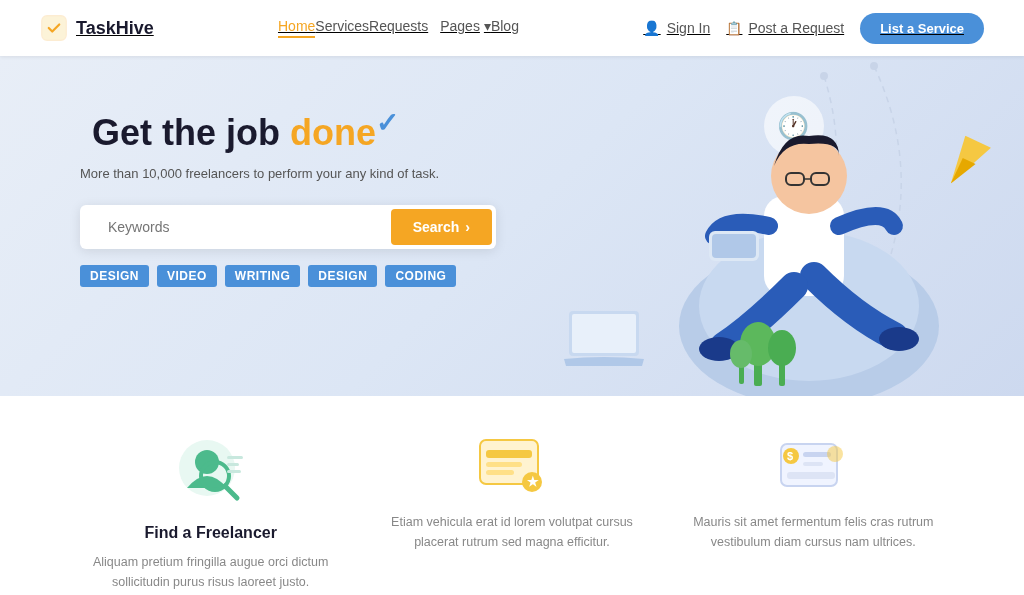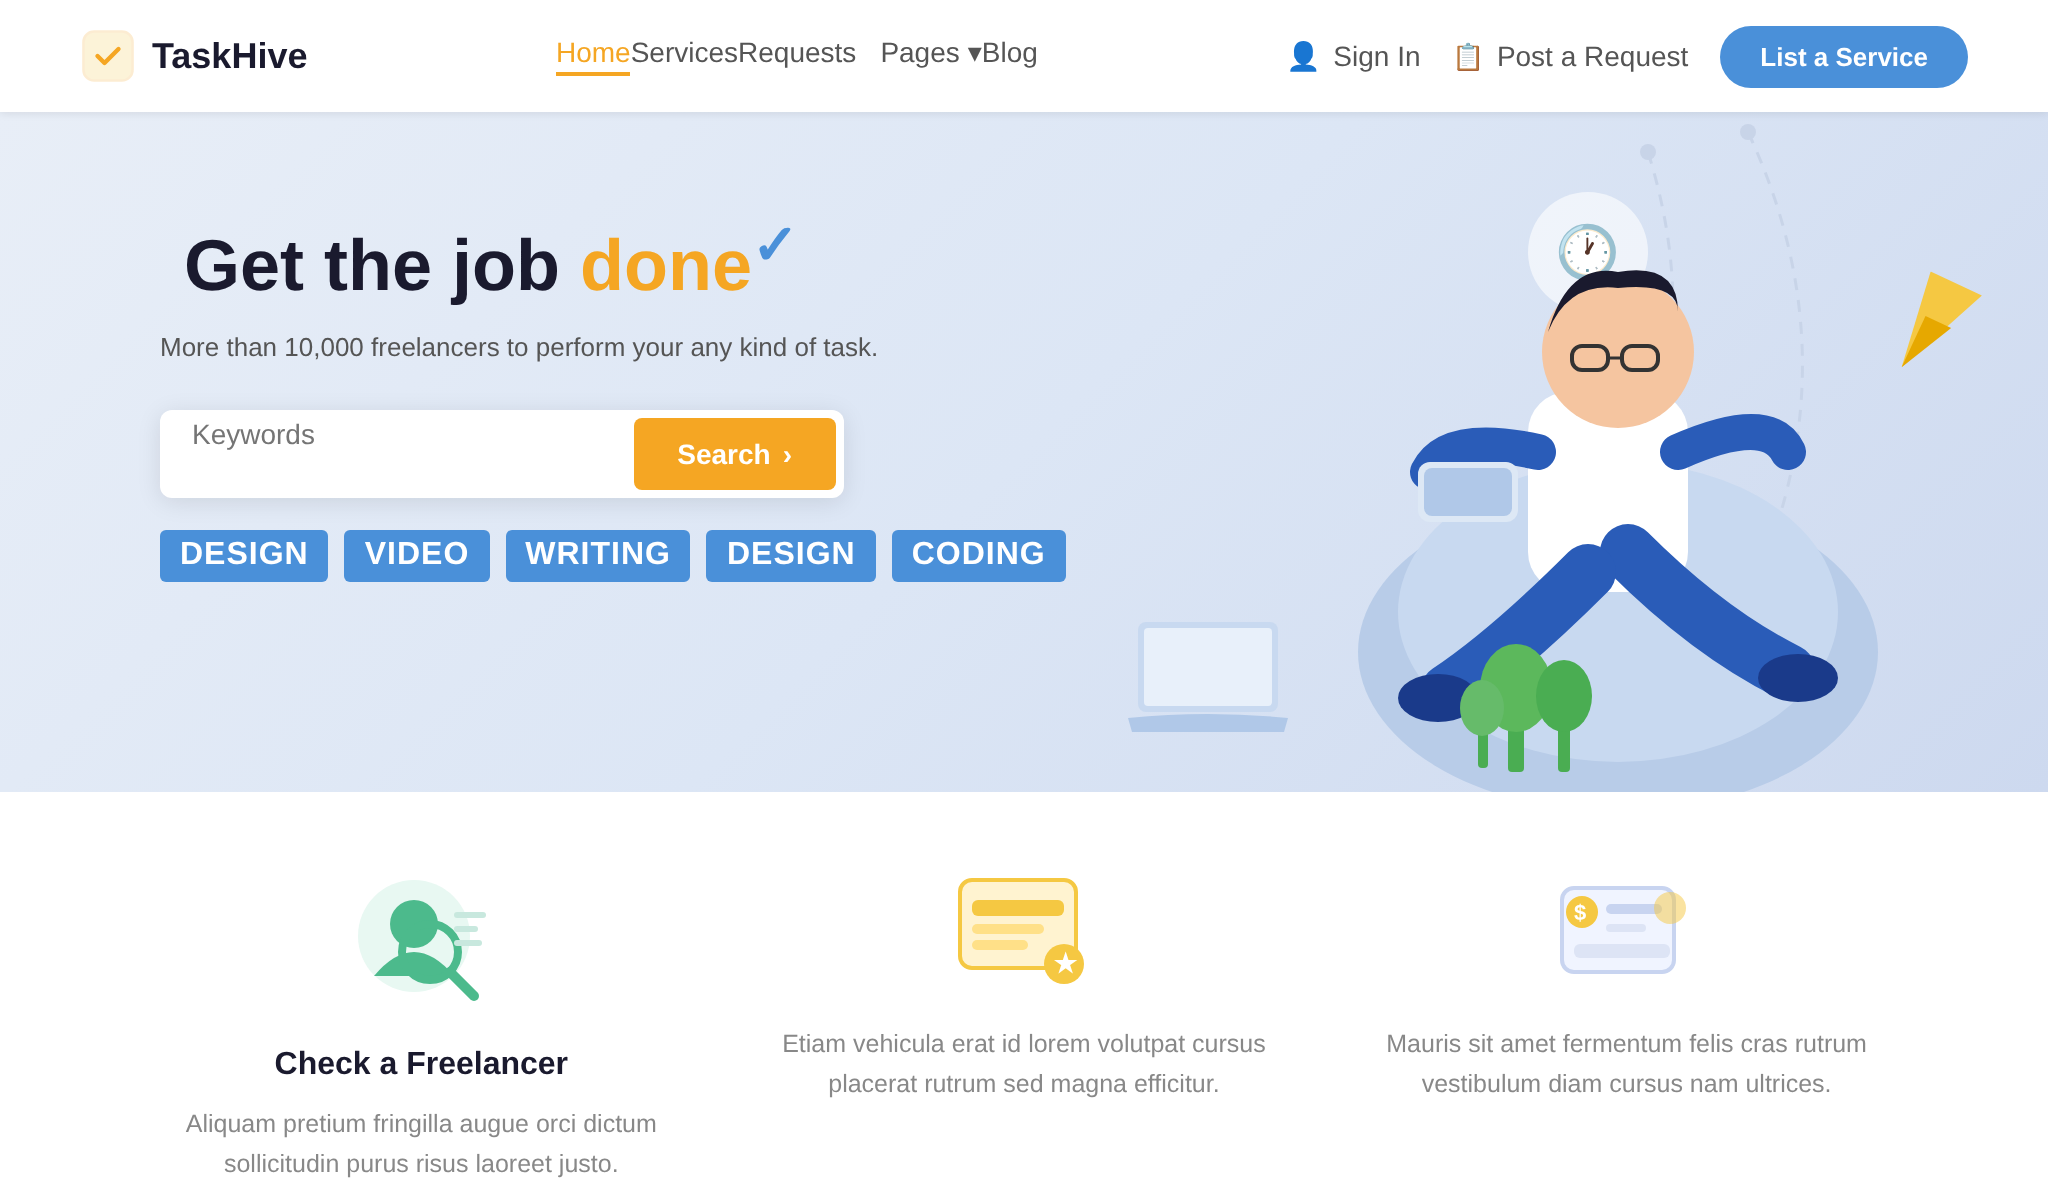--- a/index.html
+++ b/index.html
@@ -2,21 +2,21 @@
 <html><head>
   <meta charset="utf-8">
   <style>
     * { margin: 0; padding: 0; box-sizing: border-box; }
     body { font-family: 'Segoe UI', Arial, sans-serif; background: #f0f4f8; width: 1024px; height: 595px; overflow: hidden; }
 
     
     nav {
       display: flex; align-items: center; justify-content: space-between;
       padding: 0 40px; height: 56px; background: #fff;
-      box-shadow: 0 1px 4px rgba(0,0,0,0.08); position: relative; z-index: 10;
+      box-shadow: 0 1px 4px rgba(0,0,0,0.08); position: relative; z-index: 10; text-decoration: underline;
     }
     .logo { display: flex; align-items: center; gap: 8px; font-weight: 700; font-size: 18px; color: #1a1a2e; }
     .logo-icon { width: 28px; height: 28px; }
     .nav-links { display: flex; align-items: flex-start; }
     .nav-links a { text-decoration: none; color: #555; font-size: 14px; font-weight: 500; }
     .nav-links a.active { color: #f5a623; border-bottom: 2px solid #f5a623; padding-bottom: 2px; }
     .nav-right { display: flex; align-items: center; gap: 16px; }
     .sign-in { display: flex; align-items: center; gap: 6px; color: #555; font-size: 14px; cursor: pointer; text-decoration: none; }
     .post-req { display: flex; align-items: center; gap: 6px; color: #555; font-size: 14px; cursor: pointer; text-decoration: none; }
     .list-service-btn {
@@ -30,35 +30,35 @@
       background: linear-gradient(135deg, #e8eef7 0%, #dce6f5 50%, #cdd9ef 100%);
       padding: 50px 80px 0 80px;
       position: relative; height: 340px; overflow: hidden;
     }
     .hero-content { max-width: 520px; position: relative; z-index: 2; }
     .hero h1 { font-size: 36px; font-weight: 700; color: #1a1a2e; line-height: 1.2; margin-bottom: 12px; margin-left: 12px; }
     .hero h1 .highlight { color: #f5a623; position: relative; }
     .hero h1 .check { color: #4a90d9; font-size: 28px; vertical-align: super; }
     .hero-sub { font-size: 13px; color: #555; margin-bottom: 24px; }
     .search-bar {
-      display: flex; align-items: flex-start; background: #fff;
-      border-radius: 6px; padding: 4px 4px 4px 16px;
-      box-shadow: 0 2px 12px rgba(0,0,0,0.1); width: 342px; margin-bottom: 16px;
+      display: flex; align-items: center; background: #fff;
+      border-radius: 6px; padding: 4px 4px 4px 28px;
+      box-shadow: 0 2px 12px rgba(0,0,0,0.1); width: 416px; margin-bottom: 16px;
     }
     .search-bar input {
       border: none; outline: none; flex: 1; font-size: 14px; color: #999; background: transparent;
     }
     .search-btn {
       background: #f5a623; color: #fff; border: none; border-radius: 4px;
       padding: 10px 22px; font-size: 14px; font-weight: 600; cursor: pointer;
       display: flex; align-items: center; gap: 6px;
     }
     .tags { display: flex; gap: 8px; flex-wrap: wrap; }
     .tag {
-      background: #4a90d9; color: #fff; font-size: 16px; font-weight: 600;
+      background: #4a90d9; color: #fff; font-size: 12px; font-weight: 600;
       padding: 4px 10px; border-radius: 3px; cursor: pointer; letter-spacing: 0.5px;
     }
 
     
     .hero-illustration {
       position: absolute; right: 0; top: 0; width: 500px; height: 340px;
       overflow: hidden;
     }
     
     .clock-circle {
@@ -220,21 +220,21 @@
         <path d="M12 52 Q22 40 32 40 Q42 40 52 52" fill="#4cba8c"></path>
 
         <circle cx="40" cy="40" r="14" fill="none" stroke="#4cba8c" stroke-width="4"></circle>
         <line x1="50" y1="50" x2="62" y2="62" stroke="#4cba8c" stroke-width="5" stroke-linecap="round"></line>
 
         <rect x="52" y="20" width="16" height="3" rx="1.5" fill="#c8e8de"></rect>
         <rect x="52" y="27" width="12" height="3" rx="1.5" fill="#c8e8de"></rect>
         <rect x="52" y="34" width="14" height="3" rx="1.5" fill="#c8e8de"></rect>
       </svg>
     </div>
-    <h3>Check a Freelancer</h3>
+    <h3>Find a Freelancer</h3>
     <p>Aliquam pretium fringilla augue orci dictum sollicitudin purus risus laoreet justo.</p>
   </div>
 
   <div class="feature-card">
     <div class="feature-icon">
       <svg width="72" height="60" viewBox="0 0 72 60" fill="none">
         <rect x="4" y="4" width="58" height="44" rx="6" fill="#fff3d0" stroke="#f5c842" stroke-width="2"></rect>
         <rect x="10" y="14" width="46" height="8" rx="3" fill="#f5c842"></rect>
         <rect x="10" y="26" width="36" height="5" rx="2.5" fill="#ffe088"></rect>
         <rect x="10" y="34" width="28" height="5" rx="2.5" fill="#ffe088"></rect>

